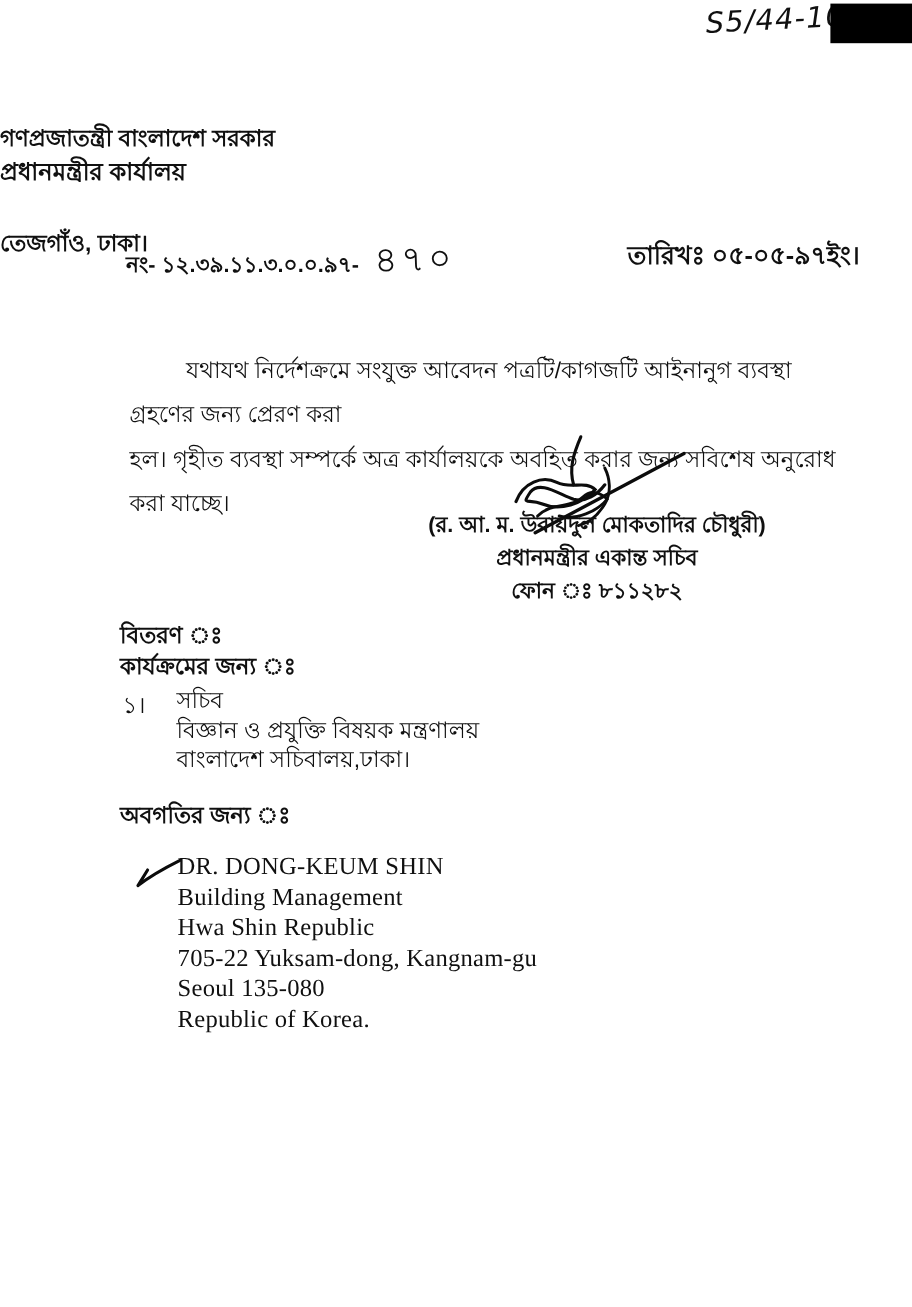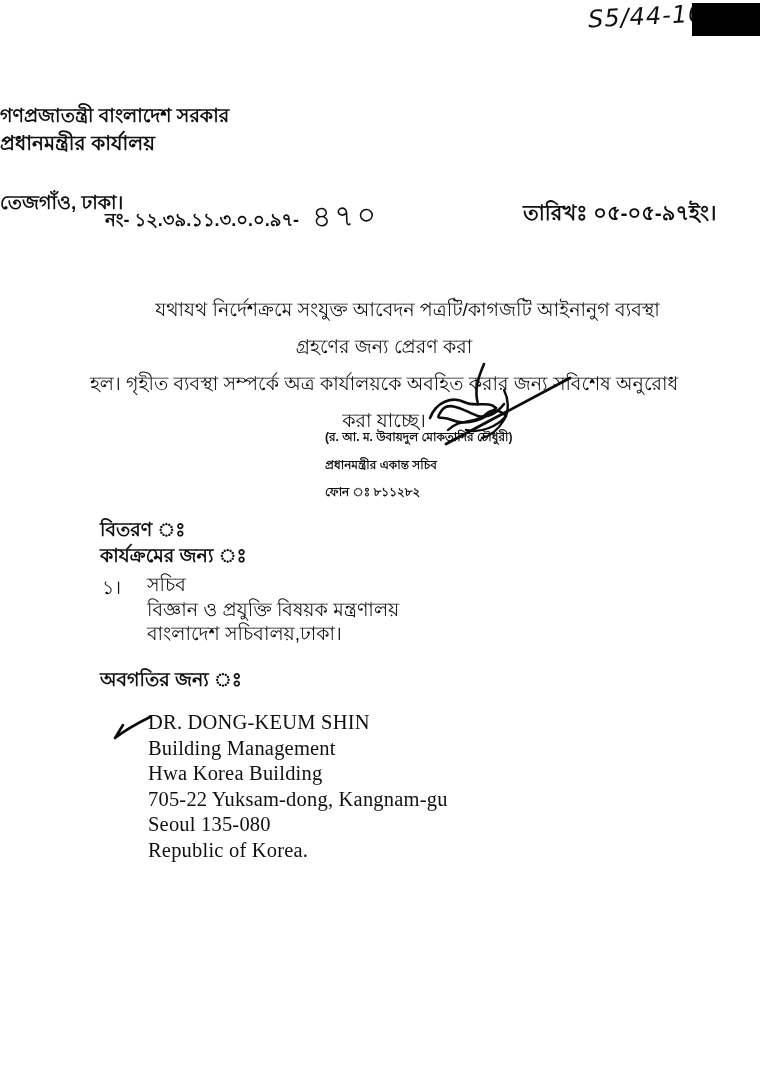--- a/index.html
+++ b/index.html
@@ -64,43 +64,43 @@
     position: absolute;
     left: 523px;
     top: 197px;
     font-size: 21px;
     font-weight: 600;
     white-space: nowrap;
   }
   
   .body-par {
     position: absolute;
-    left: 84px;
+    left: 108px;
     top: 291px;
     width: 600px;
     font-size: 19px;
     font-weight: 500;
     line-height: 37px;
-    text-align: center;
   }
   .body-line1 { text-indent: 47px; }
   
   .sig-scribble {
     position: absolute;
     left: 408px;
     top: 360px;
     width: 178px;
     height: 92px;
   }
   .sig-block {
     position: absolute;
     left: 325px;
     top: 424px;
     width: 345px;
-    font-size: 12px;
+    text-align: center;
+    font-size: 18px;
     font-weight: 600;
     line-height: 27.5px;
   }
   
   .dist-heading {
     position: absolute;
     left: 100px;
     font-size: 19px;
     font-weight: 800;
     white-space: nowrap;
@@ -191,19 +191,19 @@
 
   <div class="dist-heading dh3">অবগতির জন্য ঃ</div>
 
   <svg class="check-mark" viewBox="0 0 44 32">
     <path d="M42,5 C32,10 16,19 7,26 M7,26 L15,13" stroke-width="2.6"></path>
   </svg>
 
   <div class="recipient">
     <div>DR. DONG-KEUM SHIN</div>
     <div>Building Management</div>
-    <div>Hwa Korea Building</div>
+    <div>Hwa Shin Republic</div>
     <div>705-22 Yuksam-dong, Kangnam-gu</div>
     <div>Seoul 135-080</div>
     <div>Republic of Korea.</div>
   </div>
 
 </div>
 
 </body></html>

